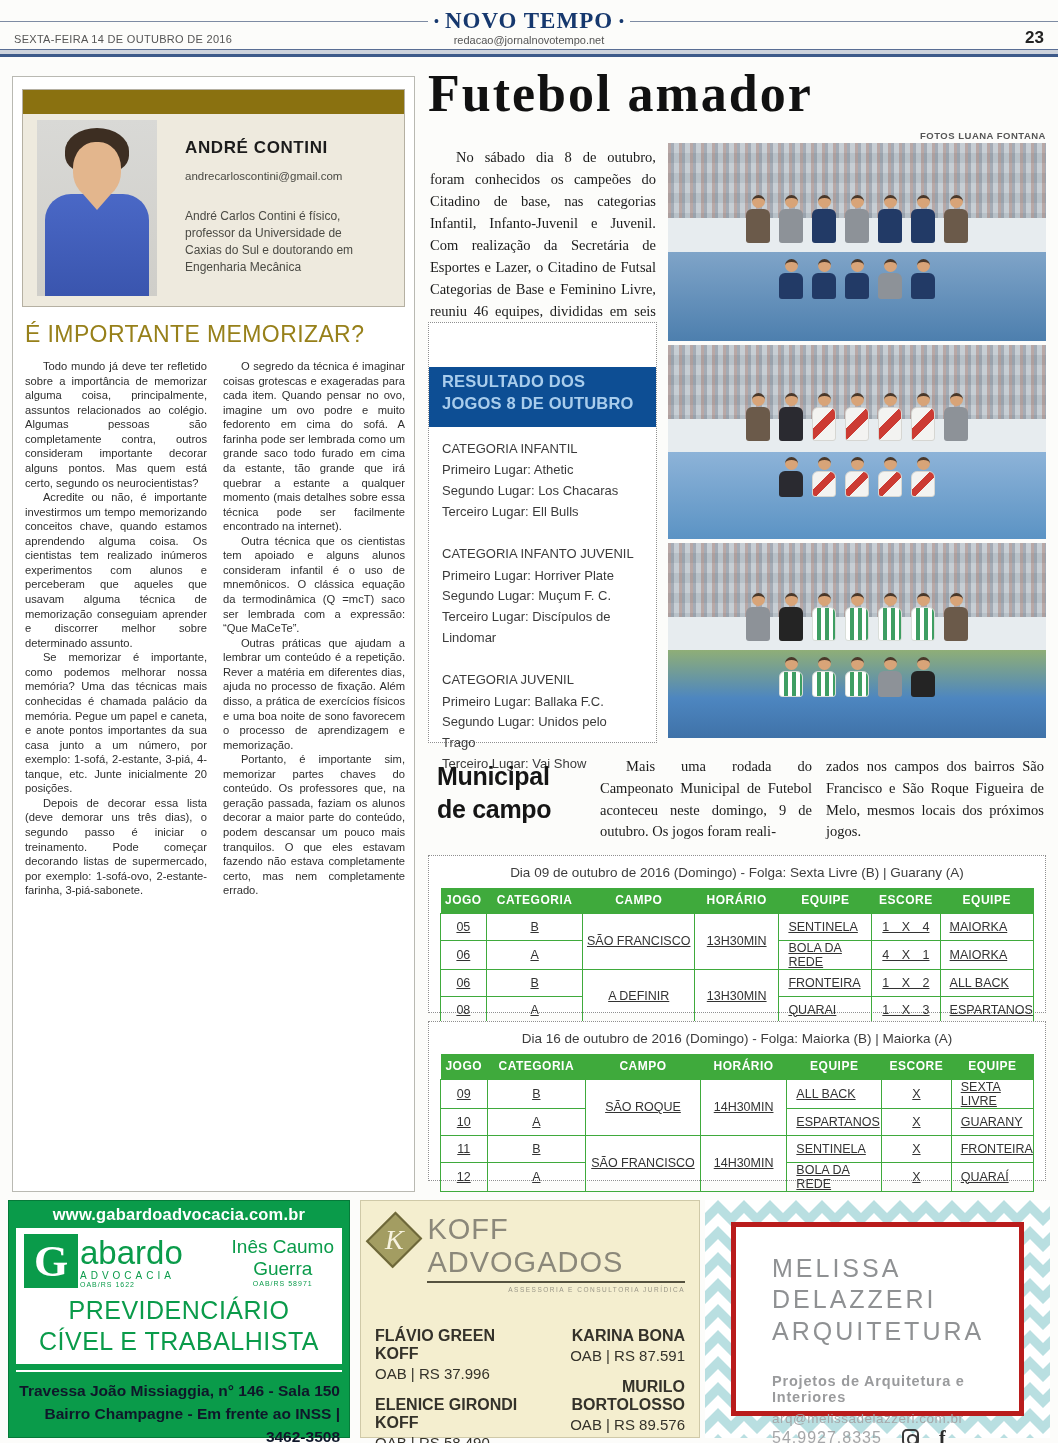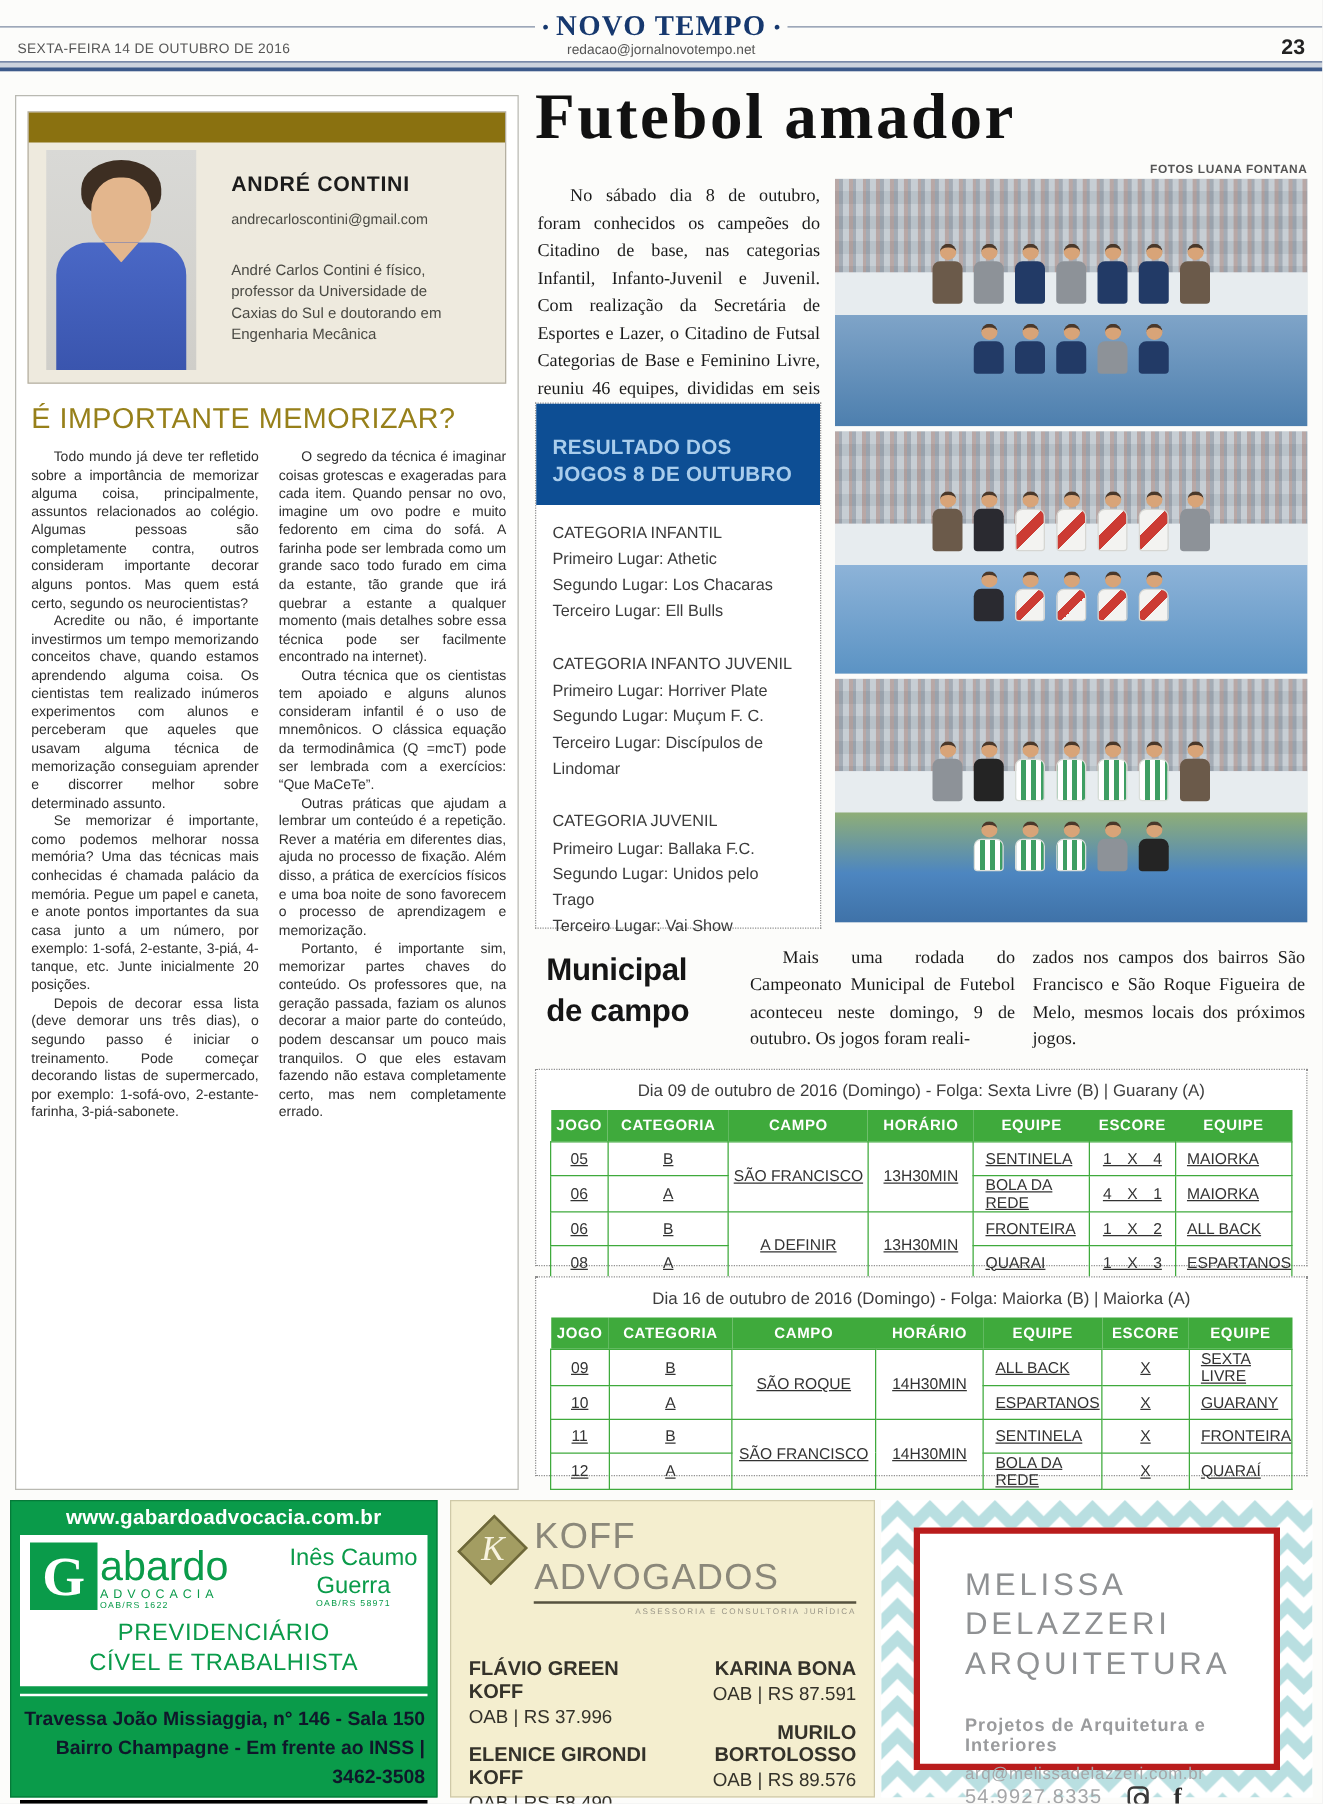--- a/index.html
+++ b/index.html
@@ -66,21 +66,21 @@
   .jersey-coach { background:#6b5a4a; }
   .jersey-gray { background:#8d9298; }
   .jersey-sash { background:linear-gradient(135deg,#f3f3f1 38%,#cc3b33 38%,#cc3b33 60%,#f3f3f1 60%); border:1px solid #d6d6d2; }
   .jersey-dark { background:#2a2a30; }
   .jersey-stripe { background:repeating-linear-gradient(90deg,#ffffff 0 4px,#3e9e63 4px 8px); border:1px solid #d9ded9; }
   .jersey-black { background:#242424; }
 
   
   .results-box { position:absolute; left:428px; top:322px; width:229px; height:421px;
     border:1px dotted #8f8f8f; background:#fff; }
-  .results-header { background:#0d4e94; padding:24px 13px 12px; }
+  .results-header { background:#0d4e94; padding:3px 13px 12px;margin-top:44px; }
   .results-header div { font-size:16.5px; font-weight:bold; color:#a9cdec; line-height:1.35; letter-spacing:.2px; }
   .results-body { padding:12px 13px; font-size:13px; color:#3b3b3b; line-height:1.6; }
   .res-section { margin-bottom:21px; }
   .res-title { margin-bottom:1px; }
 
   
   .municipal-headline { position:absolute; left:437px; top:760px; font-size:25px; font-weight:bold;
     color:#151515; line-height:1.3; letter-spacing:-0.3px; }
   .municipal-col { position:absolute; top:756px; font-family:"Liberation Serif", serif;
     font-size:14.5px; line-height:1.5; color:#1a1a1a; text-align:justify; }
@@ -107,21 +107,21 @@
   .gab-white { background:#fff; padding:6px 8px 4px; }
   .gab-logo-row { display:flex; align-items:flex-start; }
   .gab-gmark { width:54px; height:54px; background:#0a9b4a; color:#fff; font-size:44px; font-weight:bold;
     display:flex; align-items:center; justify-content:center; font-family:"Liberation Serif", serif; }
   .gab-word { margin-left:2px; }
   .gab-abardo { font-size:33px; color:#0a9b4a; line-height:1; margin-top:2px; }
   .gab-advocacia { font-size:10px; color:#0a9b4a; letter-spacing:4px; margin-top:1px; }
   .gab-oab { font-size:7px; color:#0a9b4a; letter-spacing:1px; }
   .gab-ines { margin-left:auto; text-align:center; color:#0a9b4a; padding-top:2px; }
   .gab-ines-name { font-size:19px; line-height:1.15; }
-  .gab-services { text-align:center; color:#0a9b4a; font-size:19px; letter-spacing:.5px; line-height:1.25; margin-top:7px; padding-bottom:2px; }
+  .gab-services { text-align:center; color:#0a9b4a; font-size:25px; letter-spacing:.5px; line-height:1.25; margin-top:7px; padding-bottom:2px; }
   .gab-address { border-top:2px solid #fff; border-bottom:6px solid #000000; margin-top:6px;
     padding:7px 2px; text-align:right; color:#0f172a; font-weight:bold; font-size:15.5px; line-height:1.5; }
 
   .koff { left:360px; width:340px; background:#f4eecf; border:1px solid #cfc9a8; padding:12px 14px 8px; }
   .koff-logo { display:flex; align-items:flex-start; justify-content:center; margin-bottom:20px; }
   .koff-diamond { width:42px; height:42px; transform:rotate(45deg); background:#a39d62; border:2px solid #6e683a;
     margin:6px 14px 0 0; display:flex; align-items:center; justify-content:center; }
   .koff-k { transform:rotate(-45deg); color:#f7f3df; font-family:"Liberation Serif", serif; font-style:italic; font-size:28px; }
   .koff-wordwrap { border-bottom:2px solid #55523f; padding-bottom:2px; }
   .koff-word { font-size:29px; color:#8b887a; letter-spacing:1px; }
@@ -177,21 +177,21 @@
     <div class="memo-headline">É IMPORTANTE MEMORIZAR?</div>
     <div class="memo-cols">
       <div class="memo-col">
         <p>Todo mundo já deve ter refletido sobre a importância de memorizar alguma coisa, principalmente, assuntos relacionados ao colégio. Algumas pessoas são completamente contra, outros consideram importante decorar alguns pontos. Mas quem está certo, segundo os neurocientistas?</p>
         <p>Acredite ou não, é importante investirmos um tempo memorizando conceitos chave, quando estamos aprendendo alguma coisa. Os cientistas tem realizado inúmeros experimentos com alunos e perceberam que aqueles que usavam alguma técnica de memorização conseguiam aprender e discorrer melhor sobre determinado assunto.</p>
         <p>Se memorizar é importante, como podemos melhorar nossa memória? Uma das técnicas mais conhecidas é chamada palácio da memória. Pegue um papel e caneta, e anote pontos importantes da sua casa junto a um número, por exemplo: 1-sofá, 2-estante, 3-piá, 4-tanque, etc. Junte inicialmente 20 posições.</p>
         <p>Depois de decorar essa lista (deve demorar uns três dias), o segundo passo é iniciar o treinamento. Pode começar decorando listas de supermercado, por exemplo: 1-sofá-ovo, 2-estante-farinha, 3-piá-sabonete.</p>
       </div>
       <div class="memo-col">
         <p>O segredo da técnica é imaginar coisas grotescas e exageradas para cada item. Quando pensar no ovo, imagine um ovo podre e muito fedorento em cima do sofá. A farinha pode ser lembrada como um grande saco todo furado em cima da estante, tão grande que irá quebrar a estante a qualquer momento (mais detalhes sobre essa técnica pode ser facilmente encontrado na internet).</p>
-        <p>Outra técnica que os cientistas tem apoiado e alguns alunos consideram infantil é o uso de mnemônicos. O clássica equação da termodinâmica (Q =mcT) pode ser lembrada com a exercícios: “Que MaCeTe”.</p>
+        <p>Outra técnica que os cientistas tem apoiado e alguns alunos consideram infantil é o uso de mnemônicos. O clássica equação da termodinâmica (Q =mcT) saco ser lembrada com a expressão: “Que MaCeTe”.</p>
         <p>Outras práticas que ajudam a lembrar um conteúdo é a repetição. Rever a matéria em diferentes dias, ajuda no processo de fixação. Além disso, a prática de exercícios físicos e uma boa noite de sono favorecem o processo de aprendizagem e memorização.</p>
         <p>Portanto, é importante sim, memorizar partes chaves do conteúdo. Os professores que, na geração passada, faziam os alunos decorar a maior parte do conteúdo, podem descansar um pouco mais tranquilos. O que eles estavam fazendo não estava completamente certo, mas nem completamente errado.</p>
       </div>
     </div>
   </div>
 
   <div class="futebol-headline">Futebol amador</div>
   <div class="photo-credit">FOTOS LUANA FONTANA</div>
   <div class="futebol-intro">No sábado dia 8 de outubro, foram conhecidos os campeões do Citadino de base, nas categorias Infantil, Infanto-Juvenil e Juvenil. Com realização da Secretária de Esportes e Lazer, o Citadino de Futsal Categorias de Base e Feminino Livre, reuniu 46 equipes, divididas em seis categorias.</div>
 

